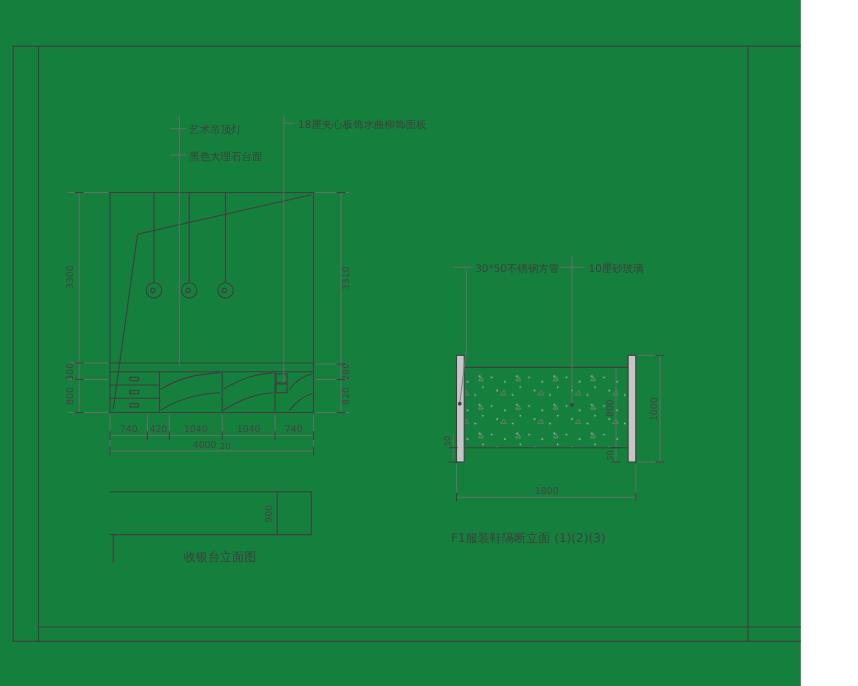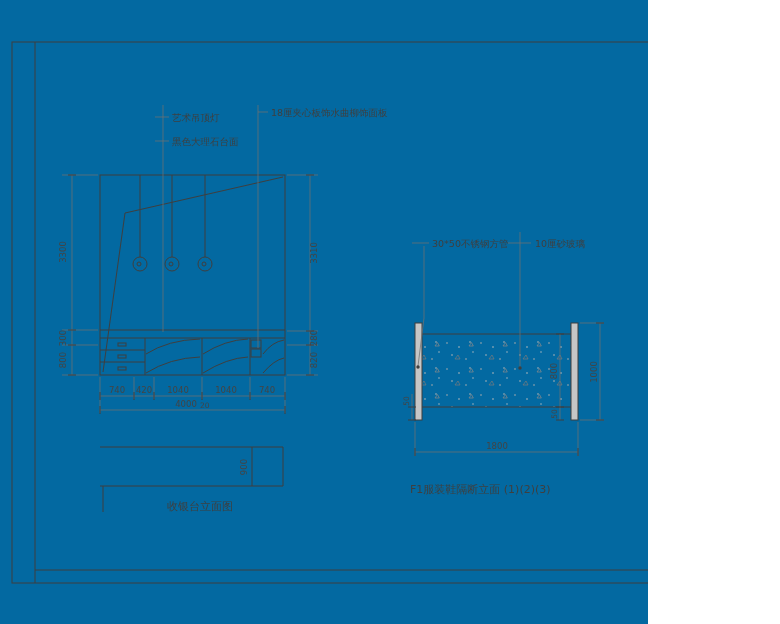--- a/index.html
+++ b/index.html
@@ -1,16 +1,16 @@
 <!DOCTYPE html>
 <html><head>
 <meta charset="utf-8">
 <style>
   html,body{margin:0;padding:0;background:#ffffff;}
-  .page{position:relative;width:648px;height:624px;background:#0369a1;overflow:hidden;
+  .page{position:relative;width:728px;height:624px;background:#15803d;overflow:hidden;
         font-family:"DejaVu Sans","Liberation Sans",sans-serif;}
   svg{position:absolute;left:0;top:0;}
   .ln{stroke:#3f3f3f;stroke-width:1;fill:none;}
   .thin{stroke:#707070;stroke-width:0.75;fill:none;}
   .tick{stroke:#3f3f3f;stroke-width:1;fill:none;}
   .dim{font-size:8.5px;fill:#444;}
   .dims{font-size:7.5px;fill:#444;}
   .lbl{font-size:9.5px;fill:#3f3f3f;}
   .cap{font-size:11px;fill:#3f3f3f;}
   .post{fill:#c6c6c6;stroke:#3f3f3f;stroke-width:1;}

